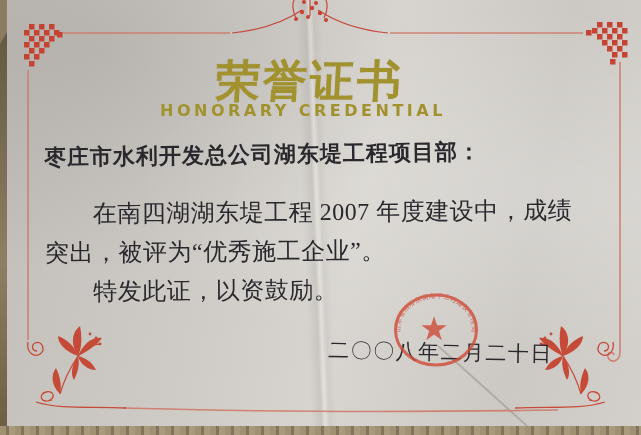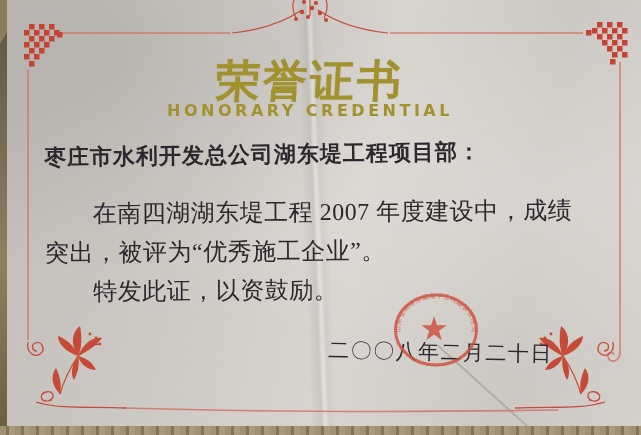--- a/index.html
+++ b/index.html
@@ -29,21 +29,21 @@
   .crease-d{position:absolute;left:437px;top:346px;width:1.5px;height:135px;
     transform:rotate(-48deg);transform-origin:top center;
     background:rgba(110,95,80,.28);}
   
   svg.frame{position:absolute;left:0;top:0;width:641px;height:435px;}
   
   .title{position:absolute;left:165px;top:52px;width:290px;text-align:center;
     font-size:44px;font-weight:700;letter-spacing:3px;color:var(--gold,#a2922e);
     font-family:"DejaVu Serif","Liberation Serif",serif;
     transform:skewX(-3deg);text-shadow:0 0 1px rgba(140,125,40,.6);}
-  .subtitle{position:absolute;left:160px;top:101px;width:300px;text-align:center;
+  .subtitle{position:absolute;left:160px;top:101px;width:300px;text-align:left;
     font-size:16px;font-weight:700;letter-spacing:3.5px;color:var(--gold,#a2922e);
     font-family:"DejaVu Sans","Liberation Sans",sans-serif;}
   .recipient{position:absolute;left:44px;top:139px;width:560px;
     font-size:22px;font-weight:700;color:var(--ink,#2a282c);
     letter-spacing:1px;transform:rotate(-0.8deg);}
   .body-text{position:absolute;left:45px;top:193px;width:560px;
     font-size:24px;line-height:39px;color:var(--ink,#2a282c);
     letter-spacing:0.5px;transform:rotate(-0.4deg);}
   .body-line.indent{text-indent:48px;}
   .date{position:absolute;left:328px;top:338px;font-size:21px;

